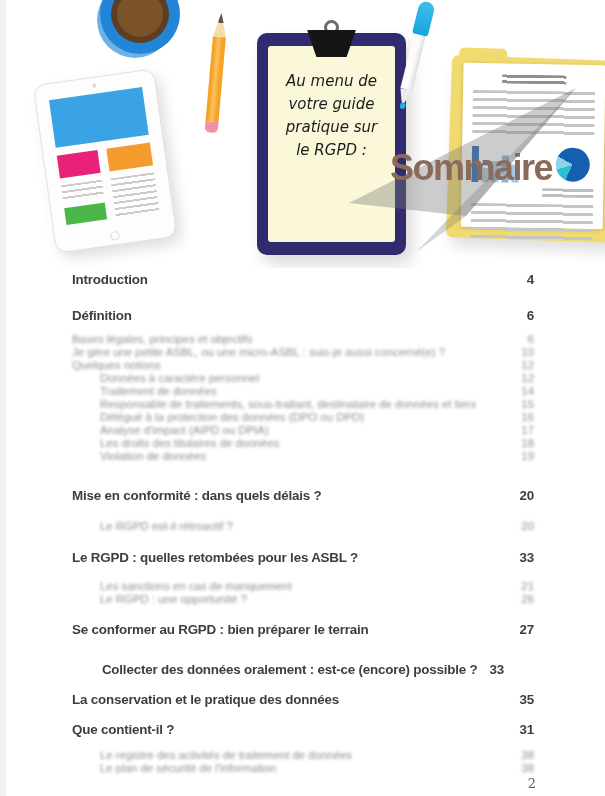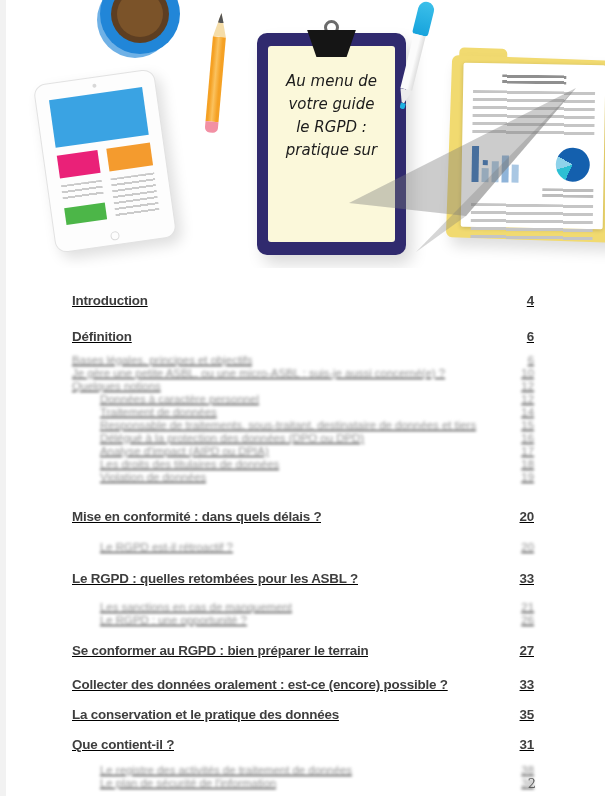--- a/index.html
+++ b/index.html
@@ -100,21 +100,21 @@
                 background:repeating-linear-gradient(to bottom,#bdbdbd 0 3px,transparent 3px 6px); }
   .doc-block2 { height:37px; margin-top:7px;
                 background:repeating-linear-gradient(to bottom,#c5c5c5 0 3px,transparent 3px 8px); }
 
   
   .arrow-svg { position:absolute; left:0; top:0; z-index:4; }
   .sommaire { position:absolute; left:374px; top:147px; z-index:5;
               font-size:36px; font-weight:700; letter-spacing:-1.5px; color:#8a6b5b; }
 
   
-  .toc { position:absolute; left:72px; top:274px; width:462px; padding-top:18px;text-decoration:underline; }
+  .toc { position:absolute; left:72px; top:253px; width:462px; padding-top:18px; }
   .row { display:flex; justify-content:space-between; align-items:baseline; }
   .row.main { height:17px; line-height:17px; font-size:13.4px; font-weight:700;
               color:#3e3e3e; letter-spacing:-0.2px; }
   .row.sub  { height:13px; line-height:13px; font-size:11.4px; color:#8e8e8e; }
   .row.sub .lbl, .row.sub .pg { filter:blur(1.6px); }
   .row.ind1 { padding-left:28px; }
   .pg { margin-left:12px; white-space:nowrap; }
   .lbl { white-space:nowrap; overflow:hidden; }
 
   .page-num { position:absolute; right:69px; bottom:5px; z-index:6;
@@ -152,22 +152,22 @@
       <div class="pencil-body"></div>
       <div class="pencil-eraser"></div>
     </div>
 
     <div class="clipboard">
       <div class="clip-note">
         <div class="note-text">
 
         <div class="note-line">Au menu de</div>
             <div class="note-line">votre guide</div>
+            <div class="note-line">pratique sur</div>
             <div class="note-line">le RGPD :</div>
-            <div class="note-line">pratique sur</div>
           </div>
       </div>
       <div class="binder">
         <div class="binder-ring"></div>
         <div class="binder-clip"></div>
       </div>
     </div>
 
     <div class="pen">
       <div class="pen-cap"></div>
@@ -195,20 +195,21 @@
         <div class="doc-short"></div>
         <div class="doc-block2"></div>
       </div>
     </div>
 
     <svg class="arrow-svg" width="605" height="268" viewBox="0 0 605 268">
       <polygon points="560,88 333,203 450,216" fill="rgba(120,120,120,0.38)"></polygon>
       <polygon points="560,88 450,216 400,252" fill="rgba(120,120,120,0.30)"></polygon>
     </svg>
 
+    <div class="sommaire">Sommaire</div>
   </div>
 
   <div class="toc">
 
       <div class="row main">
         <span class="lbl">Introduction</span>
         <span class="pg">4</span>
       </div>
 
       <div class="row main" style="margin-top: 19px;">
@@ -289,21 +290,21 @@
       <div class="row sub ind1 blurred">
         <span class="lbl">Le RGPD : une opportunité ?</span>
         <span class="pg">26</span>
       </div>
 
       <div class="row main" style="margin-top: 15px; gap: 28px;">
         <span class="lbl">Se conformer au RGPD : bien préparer le terrain</span>
         <span class="pg">27</span>
       </div>
 
-      <div class="row main" style="margin-top: 17px;">
+      <div class="row main" style="margin-top: 23px; justify-content: center;">
         <span class="lbl">Collecter des données oralement : est-ce (encore) possible ?</span>
         <span class="pg">33</span>
       </div>
 
       <div class="row main" style="margin-top: 13px;">
         <span class="lbl">La conservation et le pratique des données</span>
         <span class="pg">35</span>
       </div>
 
       <div class="row main" style="margin-top: 13px;">

